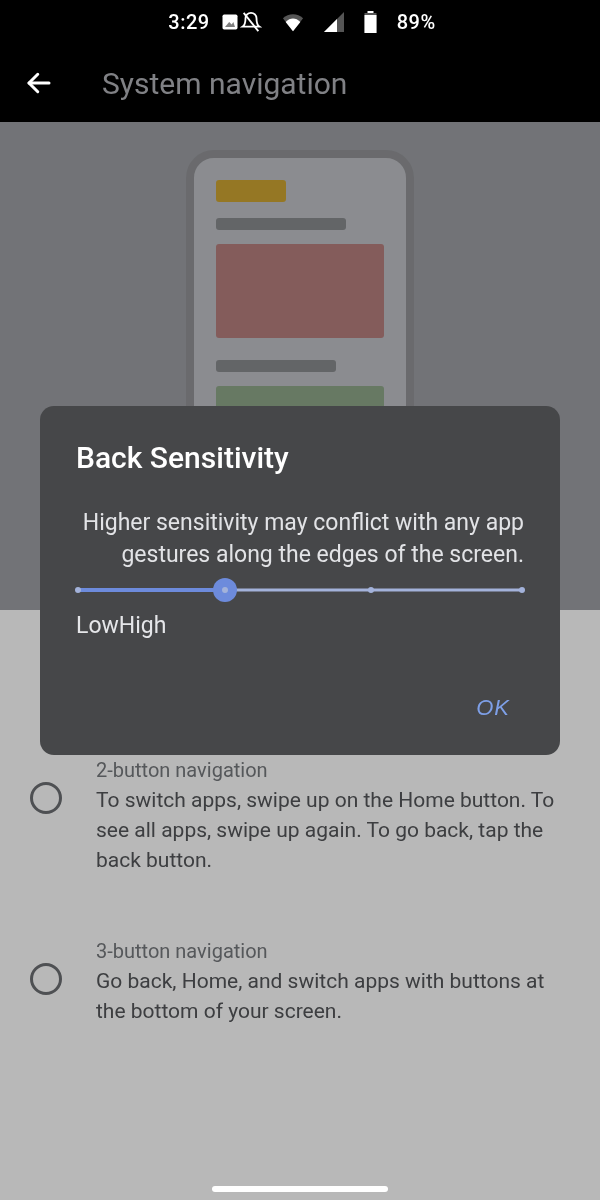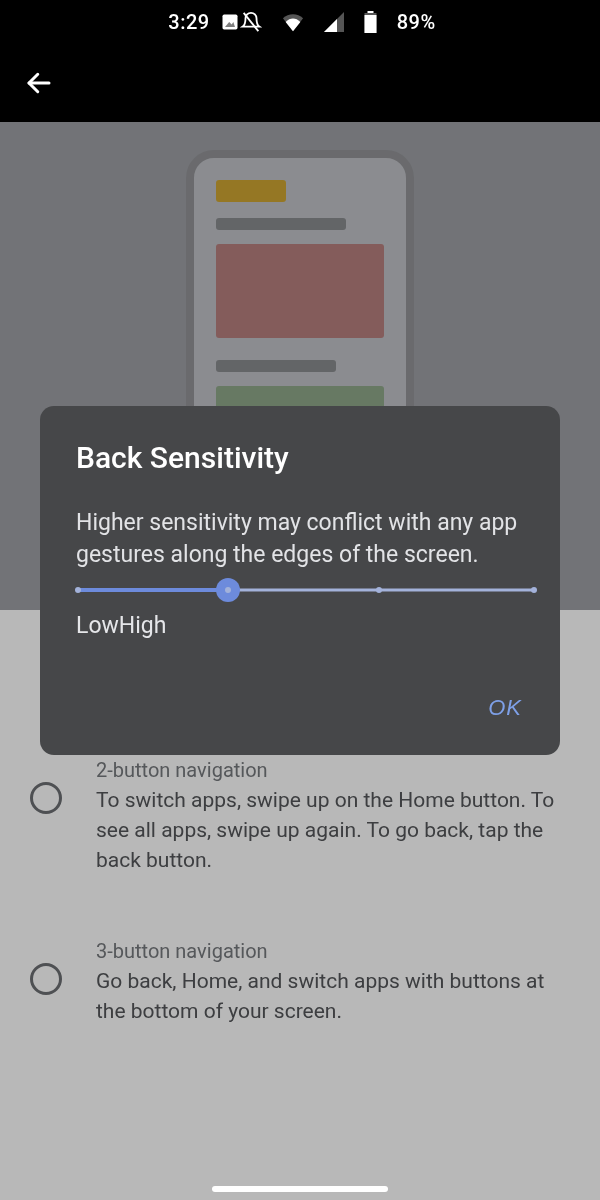--- a/index.html
+++ b/index.html
@@ -142,34 +142,35 @@
     inset: 0;
     background: rgba(0,0,0,0.28);
     z-index: 20;
   }
   .dialog {
     position: absolute;
     left: 40px; right: 40px;
     top: 406px;
     background: #464749;
     border-radius: 14px;
-    padding: 34px 24px 24px 36px;
+    padding: 34px 36px 24px 36px;
     z-index: 25;
     color: #eceef2;
   }
   .dlg-title {
     font-size: 30px;
     font-weight: 500;
     margin-bottom: 32px;
     color: #fff;
   }
   .dlg-body {
     font-size: 23px;
     line-height: 1.38;
     color: #e2e3e6;
+    text-align: right;
   }
   .slider {
     position: relative;
     height: 24px;
     margin: 8px 2px 10px 2px;
   }
   .track {
     position: absolute;
     top: 50%; left: 0; right: 0;
     height: 3px;
@@ -264,20 +265,21 @@
   </div>
 </div>
 
 <div class="app-bar">
   <span class="back-btn">
     <svg width="30" height="30" viewBox="0 0 24 24" fill="none" stroke="#fff" stroke-width="2.4" stroke-linecap="round" stroke-linejoin="round">
         <line x1="20" y1="12" x2="4" y2="12"></line>
         <polyline points="11 5 4 12 11 19"></polyline>
       </svg>
   </span>
+  <span class="app-title">System navigation</span>
 </div>
 
 <div class="hero">
   <div class="phone">
     <div class="p-row p1"></div>
     <div class="p-row p2"></div>
     <div class="p-row p3"></div>
     <div class="p-row p4"></div>
     <div class="p-row p5"></div>
     <div class="hand"></div>

